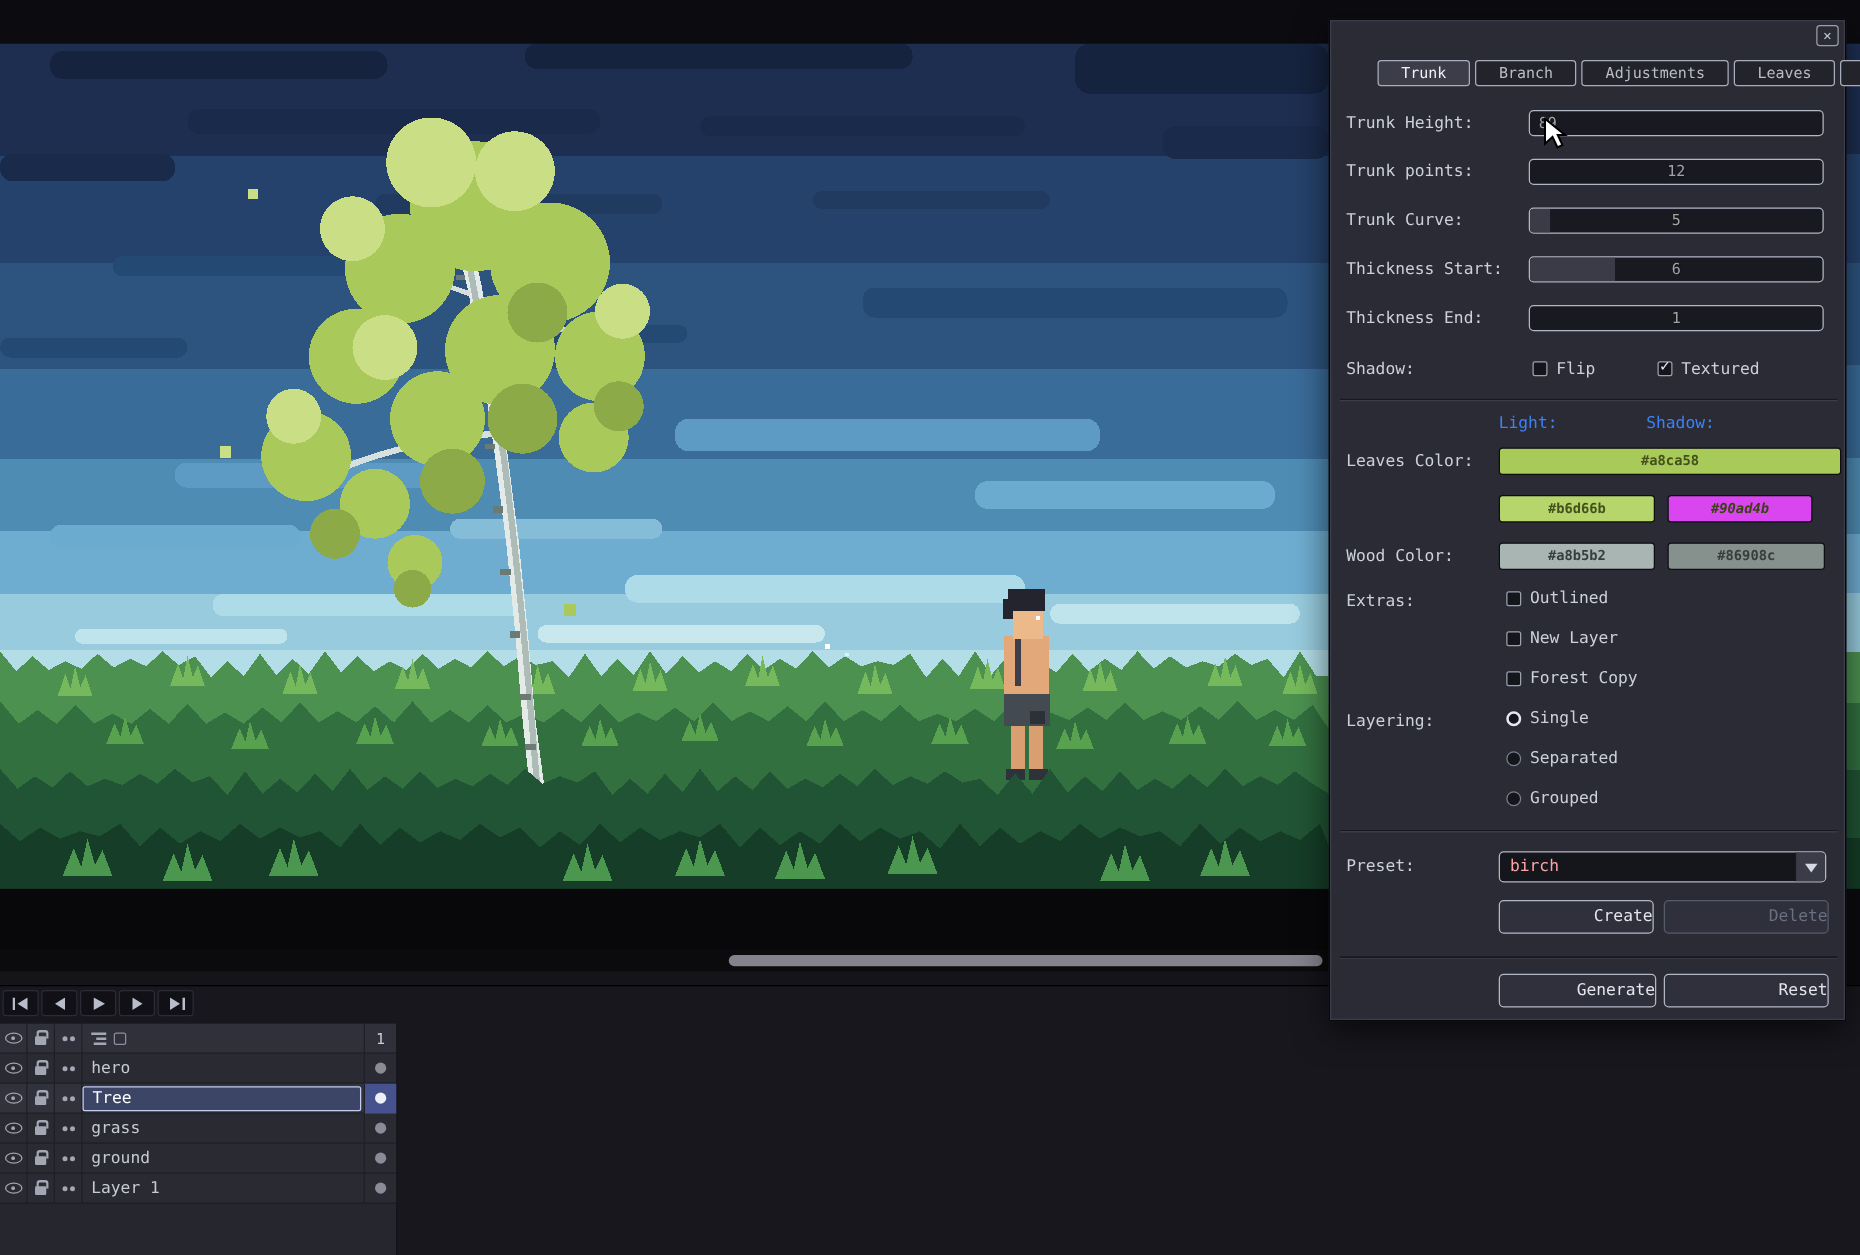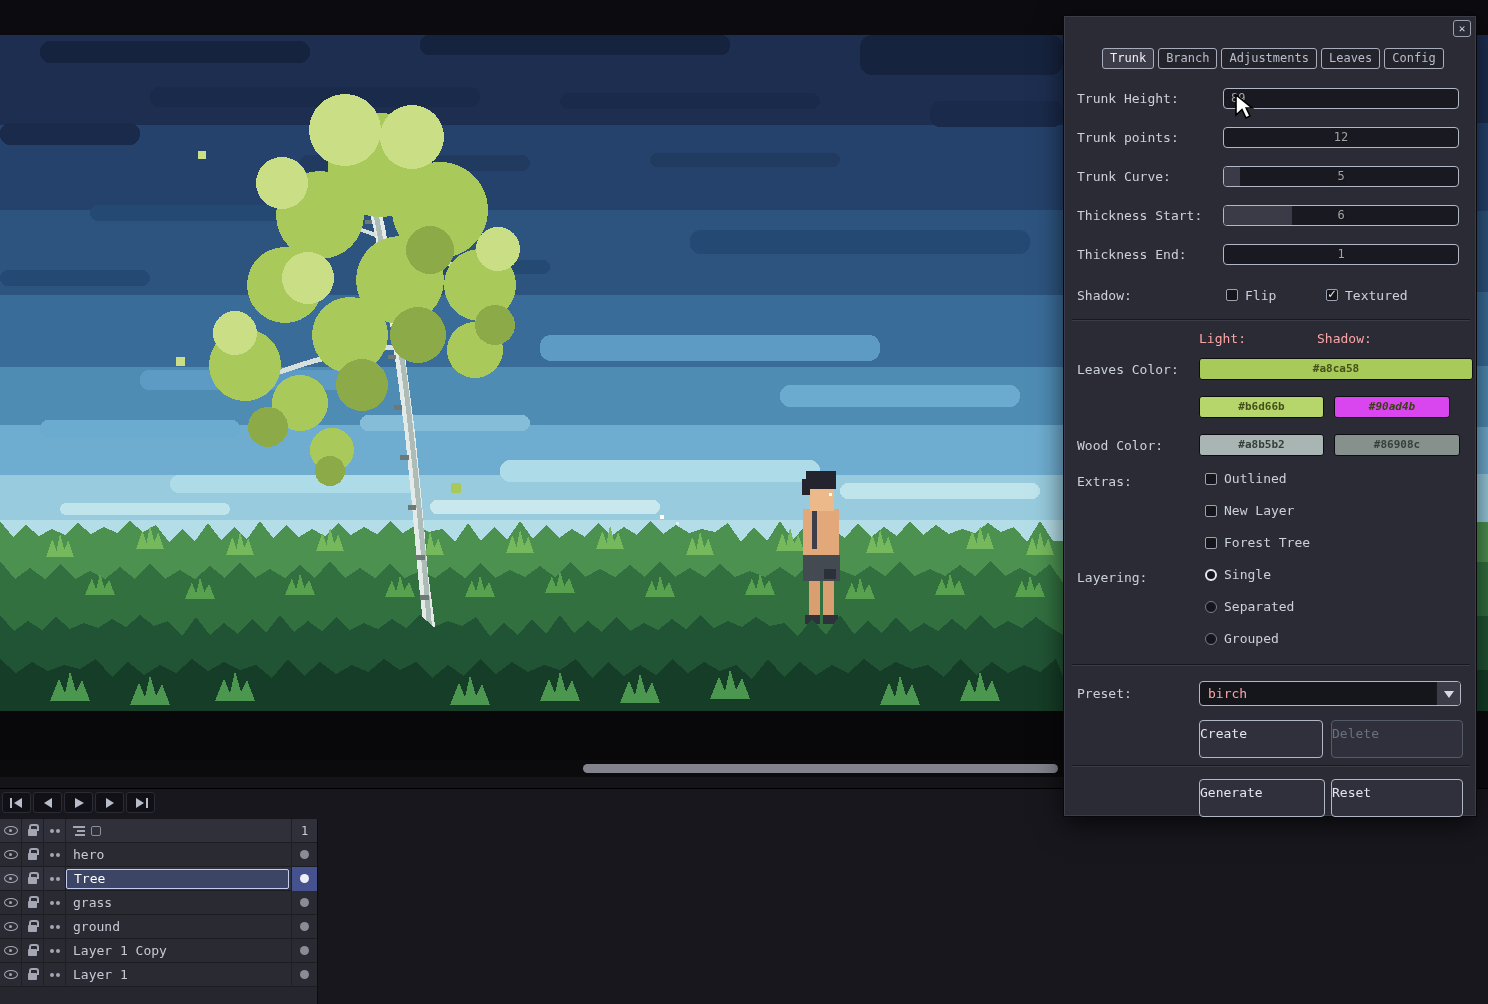--- a/index.html
+++ b/index.html
@@ -50,46 +50,46 @@
   .box-i { width:10px; height:10px; border:1px solid #8a8e9a; border-radius:2px; }
 
   
   .dialog { position:absolute; left:1063px; top:15px; width:414px; height:802px; background:#2b2b35;
     border:1px solid #08080c; box-shadow: inset 0 0 0 1px #3d3d49, 0 8px 26px rgba(0,0,0,.6); z-index:10; }
   .dlg-title { position:absolute; left:1px; top:1px; width:412px; height:23px; background:#1e1e27;
     display:flex; align-items:center; padding-left:9px; font-size:13px; color:#d3d6e0; }
   .dlg-close { position:absolute; right:5px; top:4px; width:18px; height:17px; border:1px solid #9aa0ae; border-radius:3px;
     background:#2b2b35; color:#d3d6e0; font-size:11px; display:flex; align-items:center; justify-content:center; }
   .tabs { position:absolute; left:38px; top:32px; display:flex; gap:4px; }
-  .tab { height:21px; padding:0 7px; border:1px solid #a7adbb; border-radius:3px; background:#23232c;
+  .tab { height:21px; padding:0 18px; border:1px solid #a7adbb; border-radius:3px; background:#23232c;
     font-size:12px; line-height:19px; color:#b9bdc9; }
   .tab.active { background:#3d3d4a; color:#eef0f6; }
   .plabel { position:absolute; left:13px; font-size:13px; color:#ccd0da; line-height:21px; }
   .inl { position:absolute; font-size:13px; color:#ccd0da; line-height:15px; }
   .srow { position:absolute; left:0; width:414px; height:22px; }
   .srow .slabel { position:absolute; left:13px; top:0; font-size:13px; line-height:21px; }
   .slider { position:absolute; left:159px; top:0; width:236px; height:21px; border:1px solid #b2b7c5; border-radius:4px; background:#191921; overflow:hidden; }
   .slider .fill { position:absolute; left:0; top:0; bottom:0; background:#3b3b47; }
   .slider .val { position:absolute; left:0; top:0; width:100%; height:100%; text-align:center; line-height:19px; font-size:12px; color:#a3a3a3; text-shadow:1px 1px 0 #14141a; }
   .slider.editing .val { text-align:left; padding-left:7px; }
   .chk { position:absolute; width:12px; height:12px; border:1px solid #9ba1af; background:#15151c; border-radius:2px; }
   .chk.checked::after { content:"✓"; position:absolute; left:1px; top:-4px; color:#e8ecf6; font-size:13px; font-weight:bold; }
   .radio { position:absolute; width:12px; height:12px; border:1px solid #777d8b; background:#15151c; border-radius:50%; }
   .radio.checked { border:2px solid #e4e8f2; }
   .sep { position:absolute; left:8px; width:398px; height:2px; background:linear-gradient(#181820 0 50%, #3c3c47 50% 100%); }
-  .hdr { position:absolute; font-size:13px; color:#fca5a5; }
+  .hdr { position:absolute; font-size:13px; color:#3b82f6; }
   .swatch { position:absolute; height:22px; border:1px solid #0e0e12; border-radius:3px; font-size:11px; font-weight:bold; text-align:center; line-height:20px; }
   .sw-darktext { color:#45511d; }
   .sw-darkertext { color:#37420f; }
   .sw-graytext { color:#373f3c; }
   .combo { position:absolute; left:135px; top:665px; width:262px; height:25px; border:1px solid #b2b7c5; border-radius:4px; background:#15151c; }
   .combo .cval { position:absolute; left:8px; top:0; line-height:23px; font-size:13px; color:#fca5a5; }
   .combo .arrow { position:absolute; right:0; top:0; width:24px; height:23px; background:#3c3c48; border-radius:0 3px 3px 0; border-left:1px solid #191920; display:flex; align-items:center; justify-content:center; }
   .combo .arrow i { display:block; width:0; height:0; border:5px solid transparent; border-top:7px solid #d6dae4; margin-top:6px; }
-  .btn { position:absolute; height:38px; border:1px solid #b2b7c5; border-radius:4px; background:#30303c; color:#e2e5ec; font-size:13px; text-align:left; line-height:25px; }
+  .btn { position:absolute; height:27px; border:1px solid #b2b7c5; border-radius:4px; background:#30303c; color:#e2e5ec; font-size:13px; text-align:right; line-height:25px; }
   .btn.disabled { border-color:#565b68; color:#6a7080; }
   .cursor { position:absolute; left:1234px; top:94px; z-index:100; }
 </style>
 </head>
 <body>
 
 <div class="canvas-wrap">
   <svg width="1063" height="676" viewBox="0 0 1063 676" shape-rendering="crispEdges">
 
     <g>
@@ -392,38 +392,20 @@
           </div>
     <div class="cellicon">
             <span class="lock-i"></span>
           </div>
     <div class="cellicon">
             <span class="dots-i">
               <i></i>
               <i></i>
             </span>
           </div>
-    <div class="lname">Layer 1 Copy</div>
-    <div class="cel">
-            <span class="dot"></span>
-          </div>
-  </div>
-        <div class="tl-row">
-    <div class="cellicon">
-            <span class="eye-i"></span>
-          </div>
-    <div class="cellicon">
-            <span class="lock-i"></span>
-          </div>
-    <div class="cellicon">
-            <span class="dots-i">
-              <i></i>
-              <i></i>
-            </span>
-          </div>
     <div class="lname">Layer 1</div>
     <div class="cel">
             <span class="dot"></span>
           </div>
   </div>
       </div>
   </div>
 </div>
 
 <div class="dialog">
@@ -498,21 +480,21 @@
 
   <div class="plabel" style="top:455px">Extras:</div>
   <div id="extras-list"><span>
     <span class="chk" style="left: 141px; top: 457px;"></span>
     <span class="inl" style="left: 160px; top: 455px;">Outlined</span>
   </span><span>
     <span class="chk" style="left: 141px; top: 489px;"></span>
     <span class="inl" style="left: 160px; top: 487px;">New Layer</span>
   </span><span>
     <span class="chk" style="left: 141px; top: 521px;"></span>
-    <span class="inl" style="left: 160px; top: 519px;">Forest Tree</span>
+    <span class="inl" style="left: 160px; top: 519px;">Forest Copy</span>
   </span></div>
 
   <div class="plabel" style="top:551px">Layering:</div>
   <div id="layering-list"><span>
     <span class="radio checked" style="left: 141px; top: 553px;"></span>
     <span class="inl" style="left: 160px; top: 551px;">Single</span>
   </span><span>
     <span class="radio" style="left: 141px; top: 585px;"></span>
     <span class="inl" style="left: 160px; top: 583px;">Separated</span>
   </span><span>

